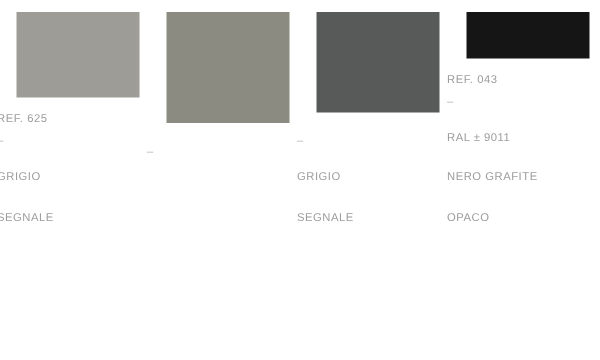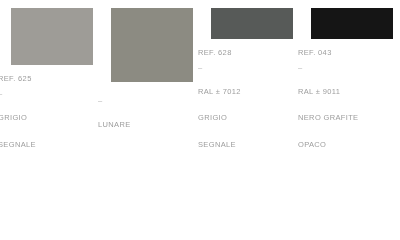--- a/index.html
+++ b/index.html
@@ -81,32 +81,29 @@
         <div class="name-line">SEGNALE</div>
       </div>
     </div>
   </div>
 
   <div class="swatch-col">
     <div class="swatch-chip" style="background:#8c8b82"></div>
     <div class="swatch-meta">
       <div class="divider-dash">–</div>
       <div class="name-lines">
-        <div class="name-line">LUNARE</div>
       </div>
     </div>
   </div>
 
   <div class="swatch-col">
     <div class="swatch-chip" style="background:#575a58"></div>
     <div class="swatch-meta">
-      <div class="ref-code">REF. 628</div>
       <div class="divider-dash">–</div>
       <div class="name-lines">
-        <div class="name-line">RAL ± 7012</div>
         <div class="name-line">GRIGIO</div>
         <div class="name-line">SEGNALE</div>
       </div>
     </div>
   </div>
 
   <div class="swatch-col">
     <div class="swatch-chip" style="background:#151515"></div>
     <div class="swatch-meta">
       <div class="ref-code">REF. 043</div>

